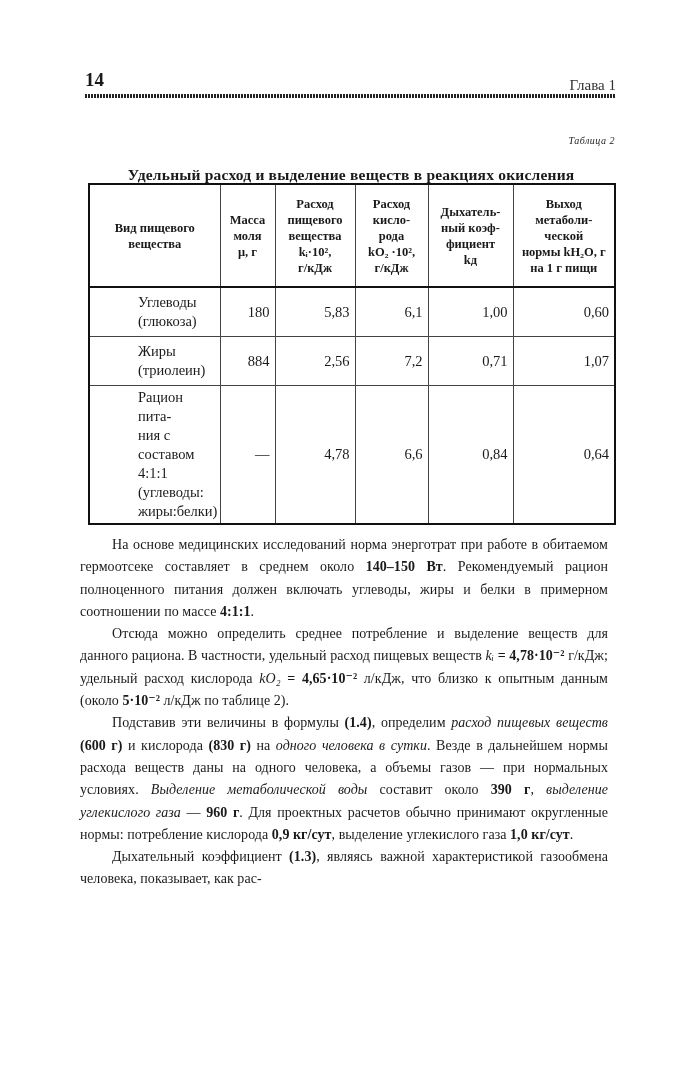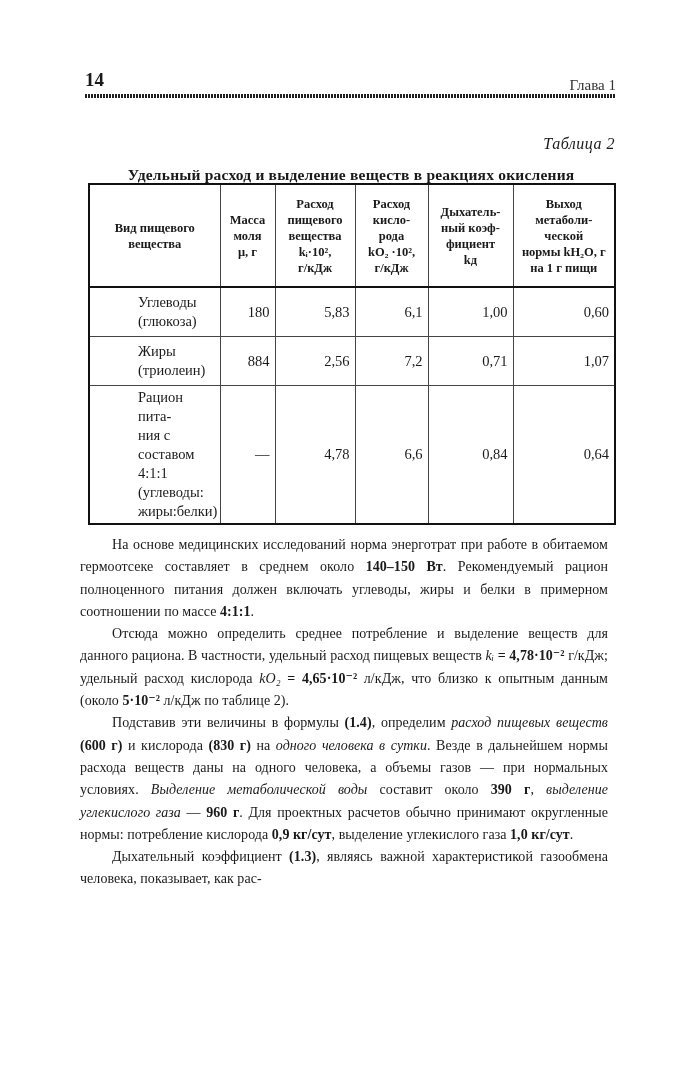--- a/index.html
+++ b/index.html
@@ -11,21 +11,21 @@
     position: absolute; left: 85px; top: 69px; font-weight: bold; font-size: 19px;
   }
   .chapter {
     position: absolute; right: 75px; top: 71px; font-size: 15px; color: #333; margin-top: 6px;
   }
   .header-rule {
     position: absolute; left: 85px; width: 531px; top: 94px; height: 4px;
     background: repeating-linear-gradient(90deg, #222 0 2px, #fff 2px 3px);
   }
   .table-label {
-    position: absolute; right: 76px; top: 135px; font-style: italic; font-size: 16px; letter-spacing: 0.5px;
+    position: absolute; right: 76px; top: 135px; font-style: italic; font-size: 10px; letter-spacing: 0.5px;
   }
   .table-title {
     position: absolute; left: 87px; width: 528px; text-align: center; top: 166px;
     font-weight: bold; font-size: 15.5px; letter-spacing: 0.2px;
   }
   table.data {
     position: absolute; left: 88px; top: 183px; width: 526px;
     border-collapse: collapse; border: 2px solid #111;
     font-size: 14px; table-layout: fixed;
   }

